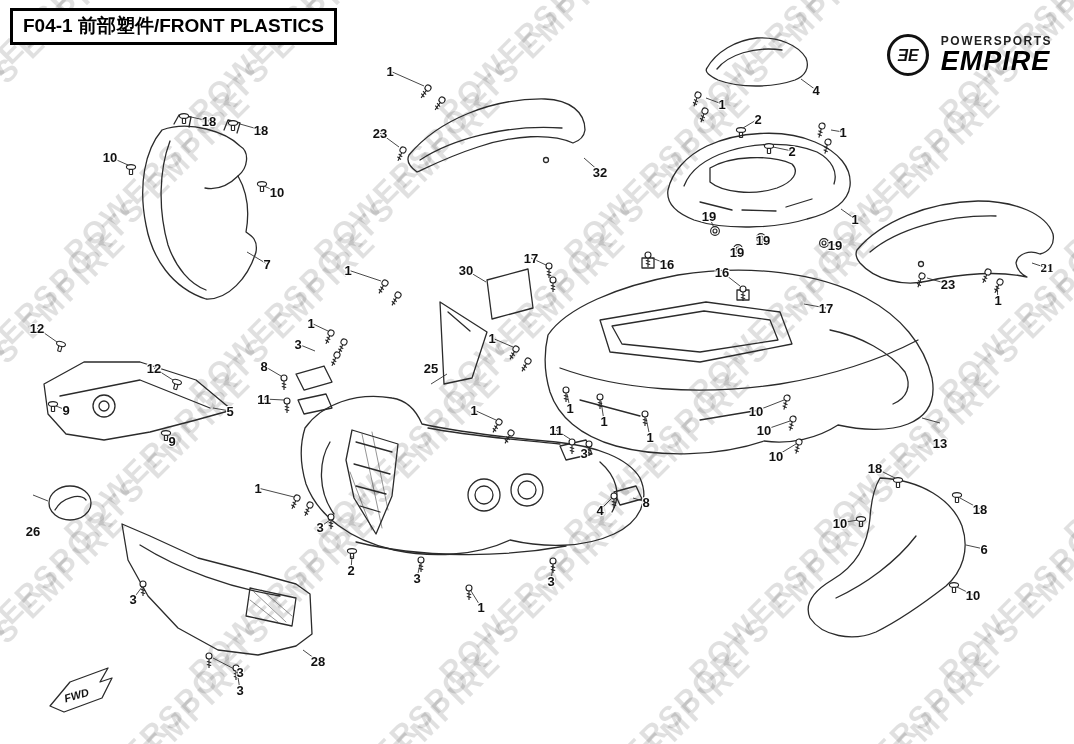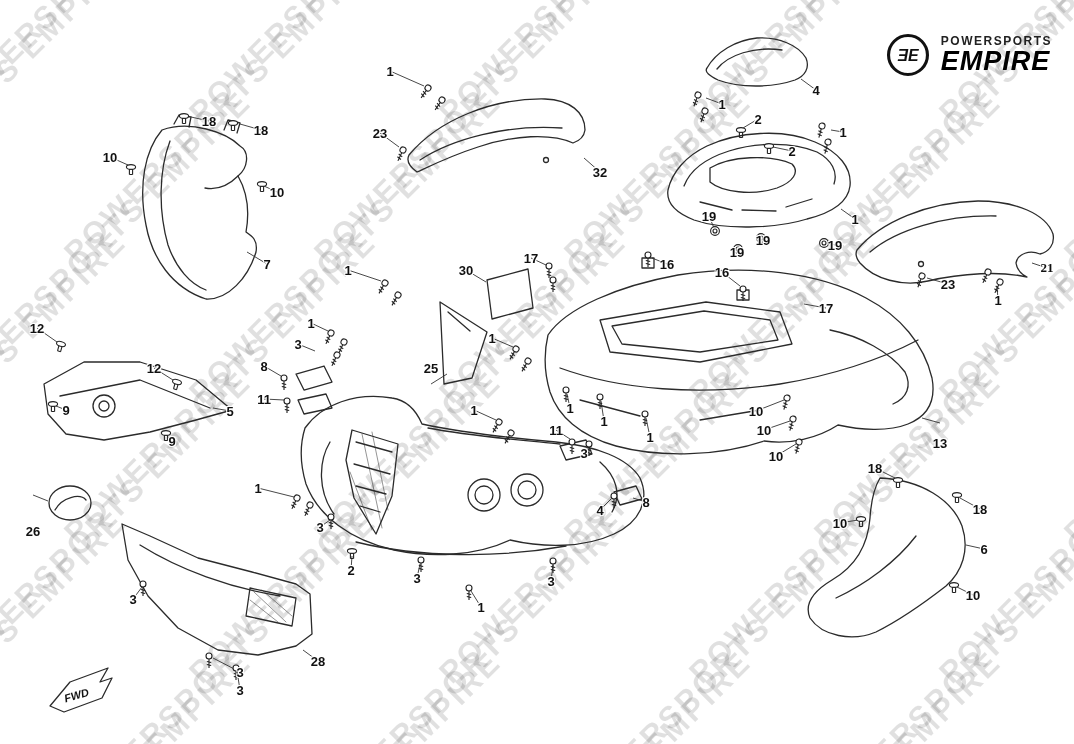--- a/index.html
+++ b/index.html
@@ -562,20 +562,21 @@
       <div class="callout" style="left: 984px; top: 549px;">6</div>
       <div class="callout" style="left: 973px; top: 595px;">10</div>
       <div class="callout" style="left: 133px; top: 599px;">3</div>
       <div class="callout" style="left: 240px; top: 672px;">3</div>
       <div class="callout" style="left: 240px; top: 690px;">3</div>
       <div class="callout" style="left: 318px; top: 661px;">28</div>
       <div class="callout" style="left: 481px; top: 607px;">1</div>
       <div class="callout" style="left: 551px; top: 581px;">3</div>
     </div>
 
+  <div class="title-box">F04-1 前部塑件/FRONT PLASTICS</div>
 
   <div class="brand">
     <svg class="brand-icon" viewBox="0 0 52 52">
       <circle cx="26" cy="26" r="22"></circle>
       <text x="26" y="33">ƎE</text>
     </svg>
     <div class="brand-text">
       <div class="brand-top">POWERSPORTS</div>
       <div class="brand-bottom">EMPIRE</div>
     </div>

